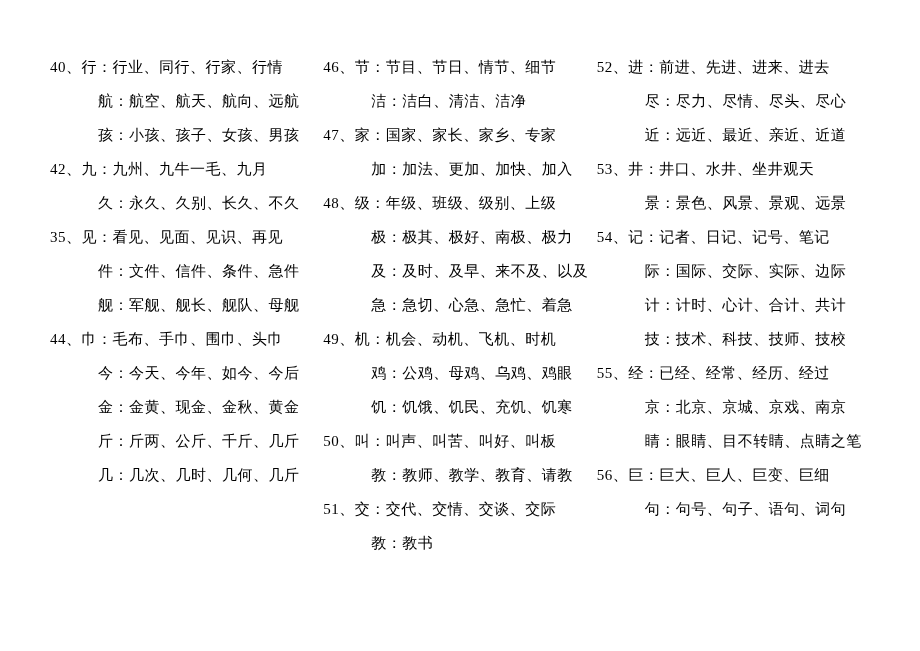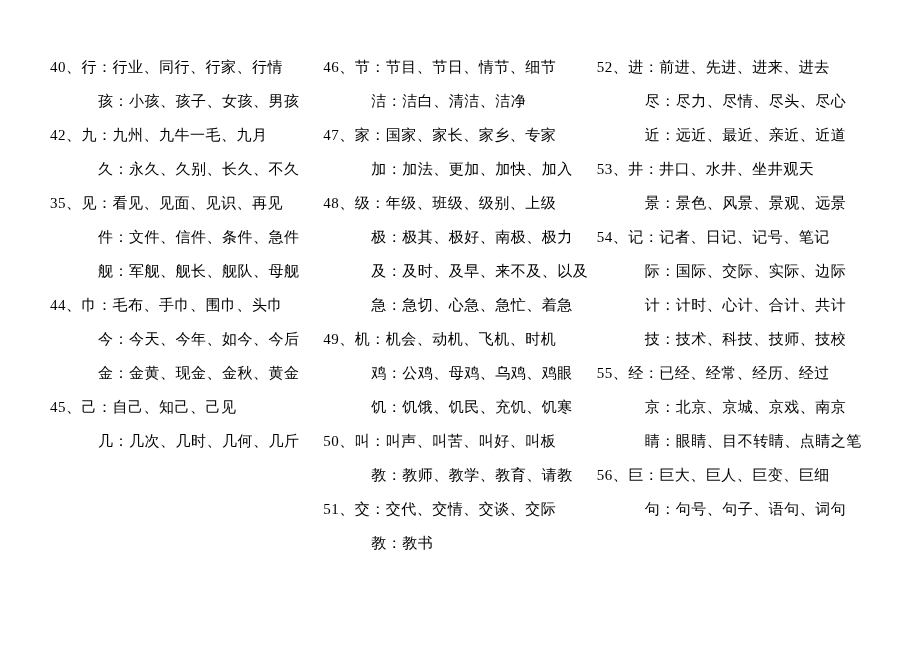--- a/index.html
+++ b/index.html
@@ -37,30 +37,31 @@
     display: inline-block;
     width: 48px;
   }
 </style>
 </head>
 <body>
 
 <div class="page">
   <div class="column">
       <div class="line"><span class="num">40、</span><span>行：</span><span>行业、同行、行家、行情</span></div>
+      <div class="line"><span class="indent"></span><span>航：</span><span>航空、航天、航向、远航</span></div>
       <div class="line"><span class="indent"></span><span>孩：</span><span>小孩、孩子、女孩、男孩</span></div>
       <div class="line"><span class="num">42、</span><span>九：</span><span>九州、九牛一毛、九月</span></div>
       <div class="line"><span class="indent"></span><span>久：</span><span>永久、久别、长久、不久</span></div>
       <div class="line"><span class="num">35、</span><span>见：</span><span>看见、见面、见识、再见</span></div>
       <div class="line"><span class="indent"></span><span>件：</span><span>文件、信件、条件、急件</span></div>
       <div class="line"><span class="indent"></span><span>舰：</span><span>军舰、舰长、舰队、母舰</span></div>
       <div class="line"><span class="num">44、</span><span>巾：</span><span>毛布、手巾、围巾、头巾</span></div>
       <div class="line"><span class="indent"></span><span>今：</span><span>今天、今年、如今、今后</span></div>
       <div class="line"><span class="indent"></span><span>金：</span><span>金黄、现金、金秋、黄金</span></div>
-      <div class="line"><span class="num">45、</span><span>己：</span><span>自己、知己、己见</span></div>
+      <div class="line"><span class="indent"></span><span>斤：</span><span>斤两、公斤、千斤、几斤</span></div>
       <div class="line"><span class="indent"></span><span>几：</span><span>几次、几时、几何、几斤</span></div>
     </div>
   <div class="column">
       <div class="line"><span class="num">46、</span><span>节：</span><span>节目、节日、情节、细节</span></div>
       <div class="line"><span class="indent"></span><span>洁：</span><span>洁白、清洁、洁净</span></div>
       <div class="line"><span class="num">47、</span><span>家：</span><span>国家、家长、家乡、专家</span></div>
       <div class="line"><span class="indent"></span><span>加：</span><span>加法、更加、加快、加入</span></div>
       <div class="line"><span class="num">48、</span><span>级：</span><span>年级、班级、级别、上级</span></div>
       <div class="line"><span class="indent"></span><span>极：</span><span>极其、极好、南极、极力</span></div>
       <div class="line"><span class="indent"></span><span>及：</span><span>及时、及早、来不及、以及</span></div>

